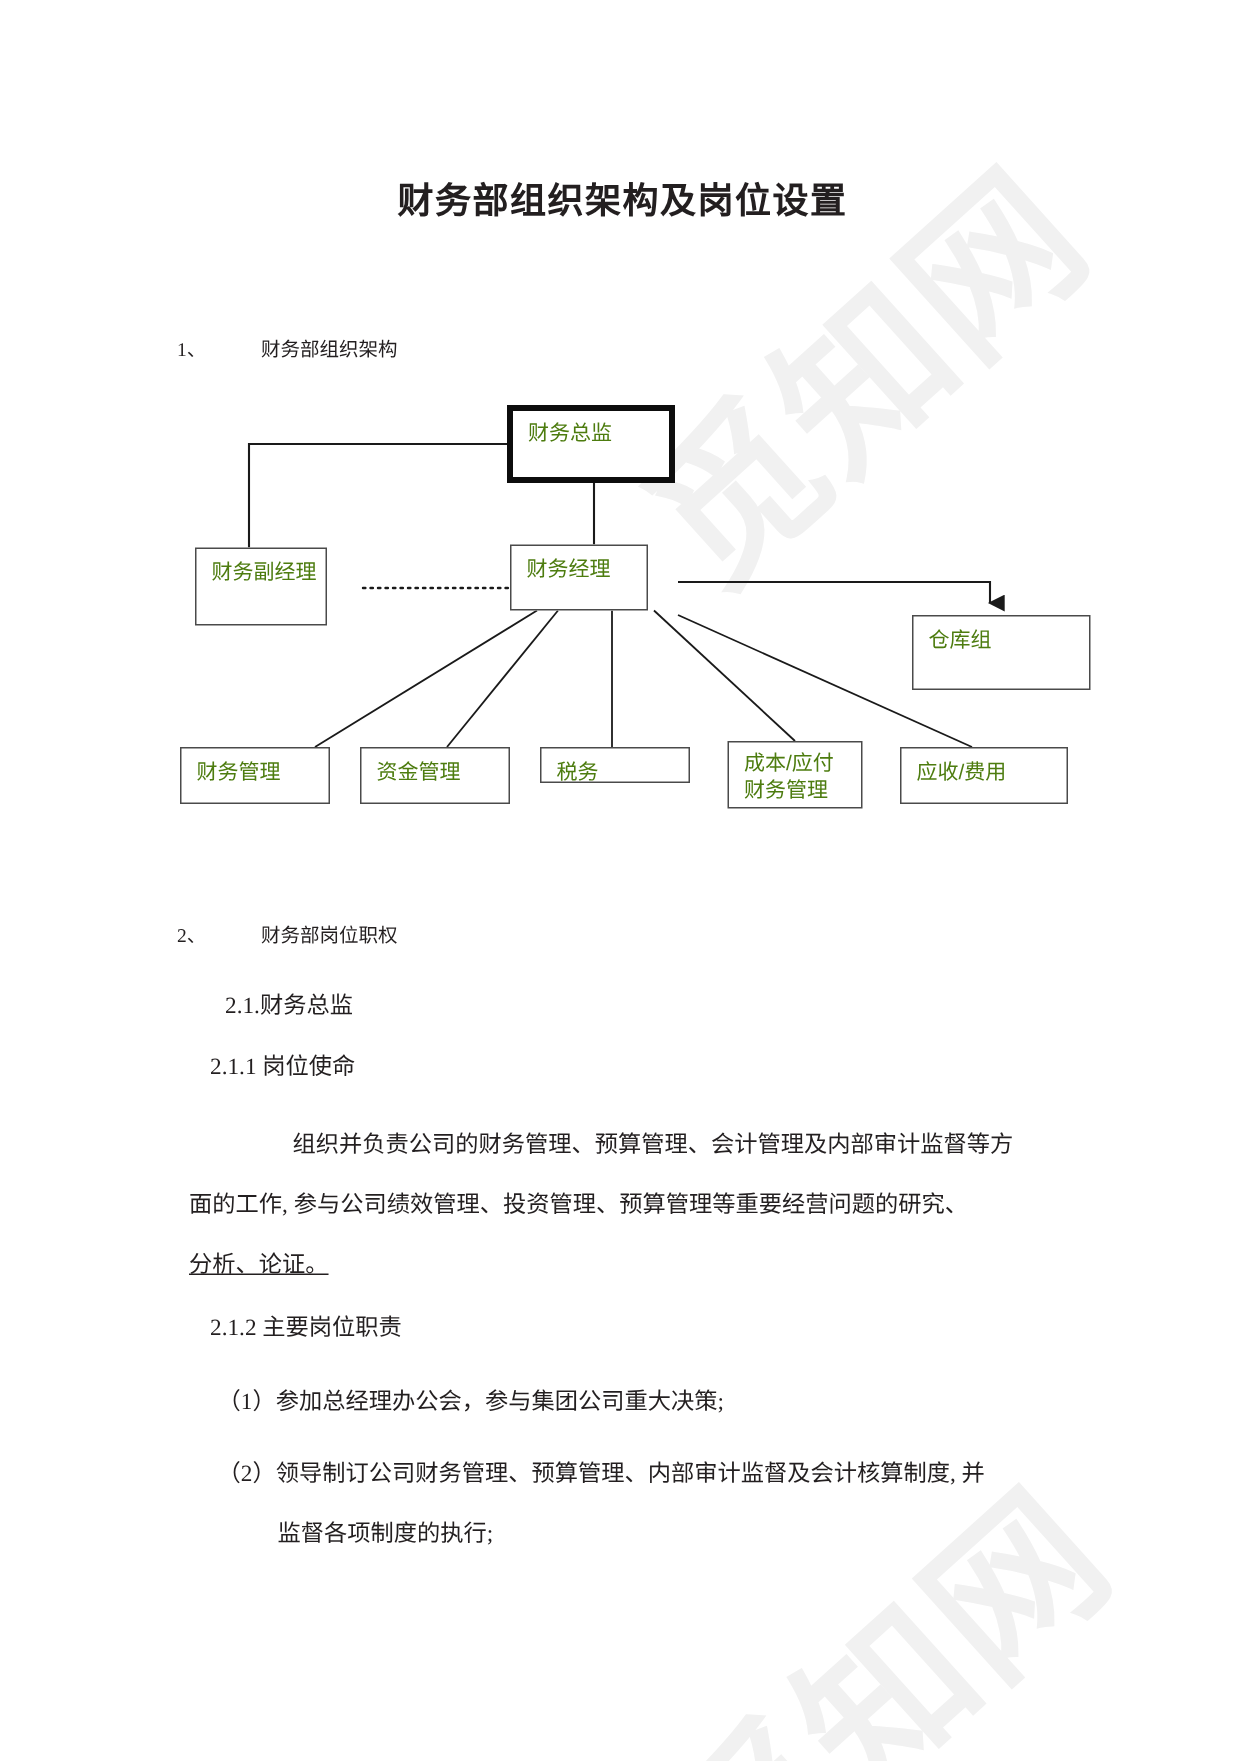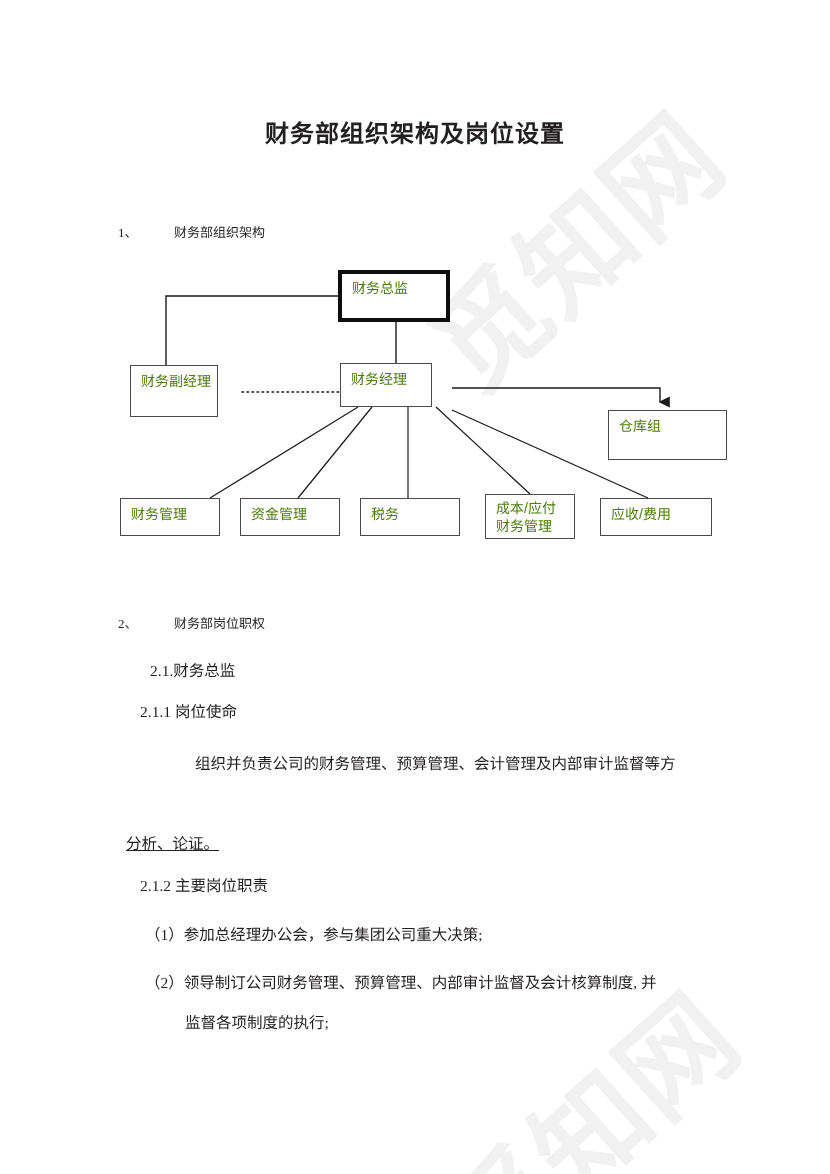--- a/index.html
+++ b/index.html
@@ -151,37 +151,38 @@
     <div class="node" style="left:30px; top:105px; width:88px; height:52px;">财务副经理</div>
 
     <div class="node" style="left:240px; top:103px; width:92px; height:44px;">财务经理</div>
 
     <div class="node" style="left:508px; top:150px; width:119px; height:50px;">仓库组</div>
 
     <div class="node" style="left:20px; top:238px; width:100px; height:38px;">财务管理</div>
 
     <div class="node" style="left:140px; top:238px; width:100px; height:38px;">资金管理</div>
 
-    <div class="node" style="left:260px; top:238px; width:100px; height:38px;">税务</div>
+    <div class="node" style="left:260px; top:238px; width:100px; height:24px;">税务</div>
 
     <div class="node" style="left:385px; top:234px; width:90px; height:45px; white-space:pre-line; padding-top:4px; line-height:18px;">成本/应付
 财务管理</div>
 
     <div class="node" style="left:500px; top:238px; width:112px; height:38px;">应收/费用</div>
   </div>
 
   <div class="num-head" style="top:613px; left:118px;">
     <span class="idx">2、</span><span>财务部岗位职权</span>
   </div>
 
   <div class="txt" style="top:659px; left:150px;">2.1.财务总监</div>
 
   <div class="txt" style="top:700px; left:140px;">2.1.1 岗位使命</div>
 
   <div class="para" style="top:744px; left:175px;margin-left:20px;">组织并负责公司的财务管理、预算管理、会计管理及内部审计监督等方</div>
+  <div class="para" style="top:784px; left:126px;">面的工作, 参与公司绩效管理、投资管理、预算管理等重要经营问题的研究、</div>
   <div class="para" style="top:824px; left:126px;text-decoration:underline;">分析、论证。</div>
 
   <div class="txt" style="top:874px; left:140px;">2.1.2 主要岗位职责</div>
 
   <div class="para" style="top:915px; left:145px;">（1）参加总经理办公会，参与集团公司重大决策;</div>
 
   <div class="para" style="top:963px; left:145px;">（2）领导制订公司财务管理、预算管理、内部审计监督及会计核算制度, 并</div>
   <div class="para" style="top:1003px; left:185px;">监督各项制度的执行;</div>
 
 

